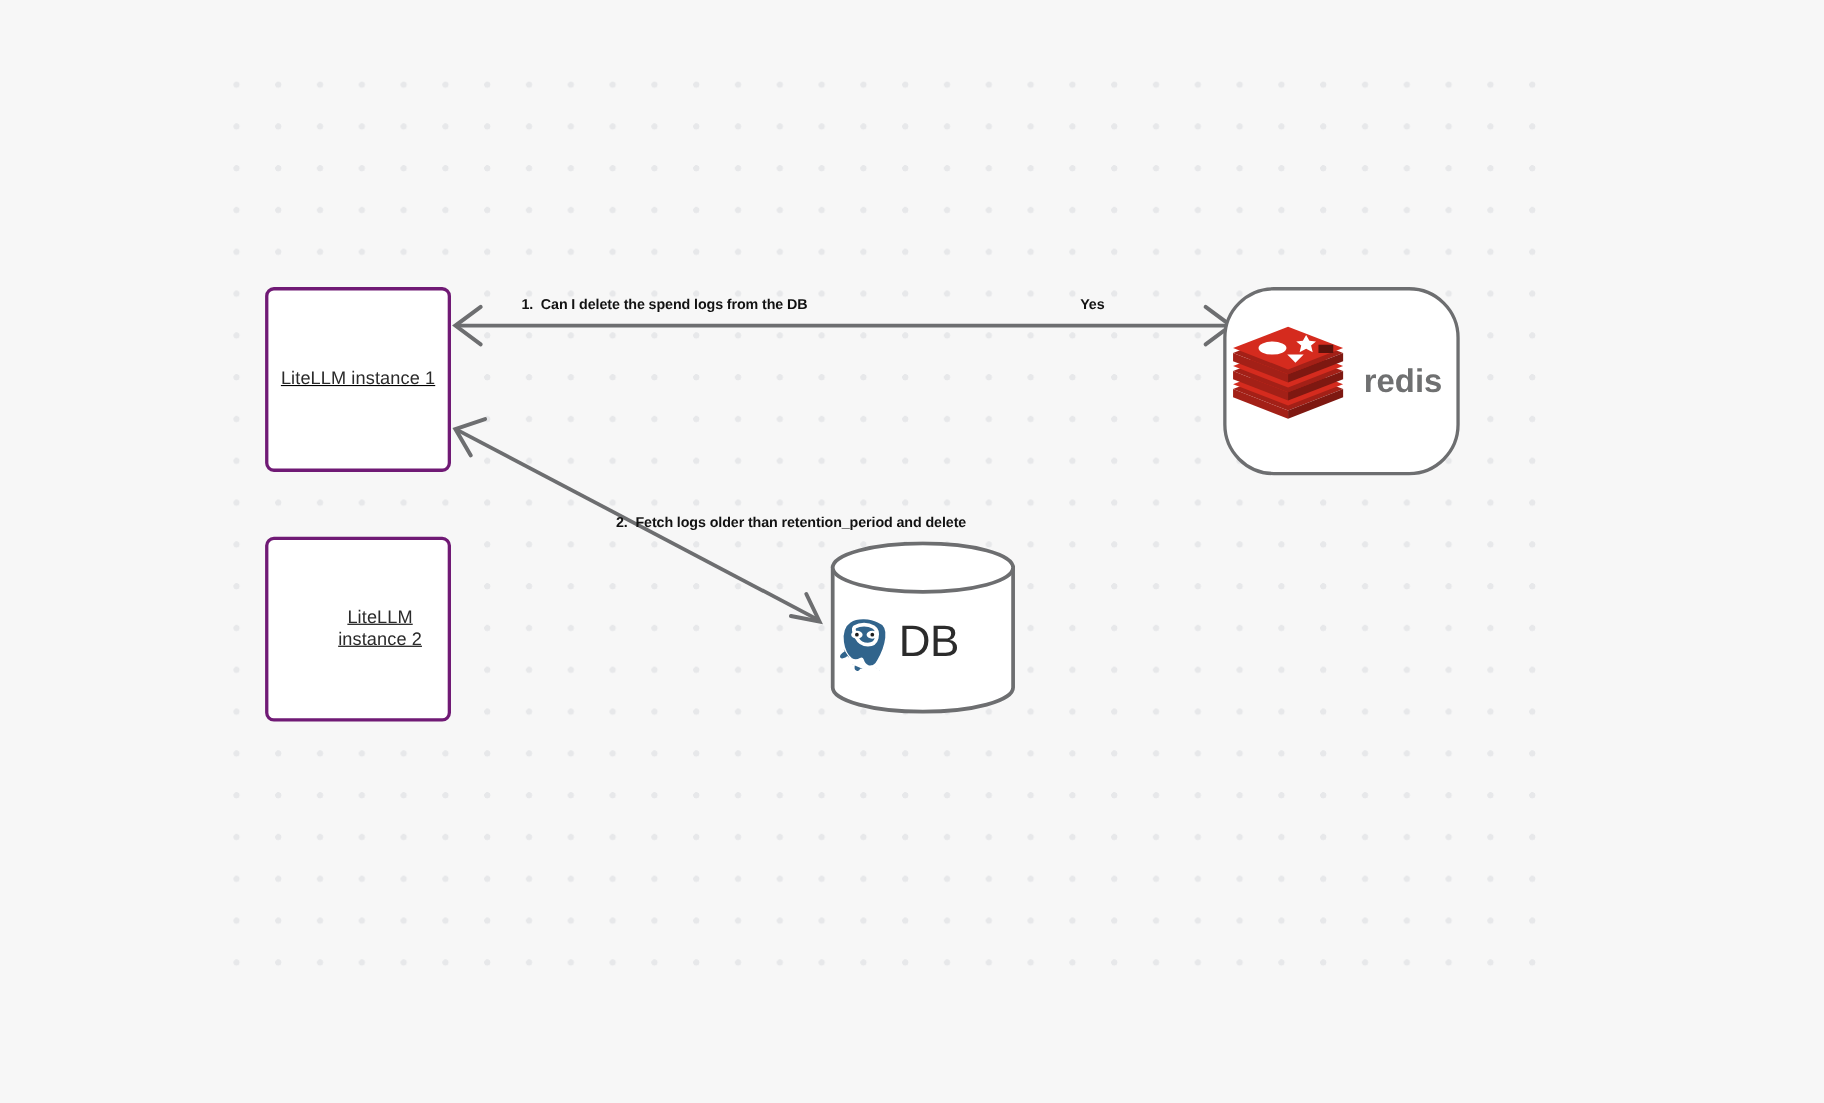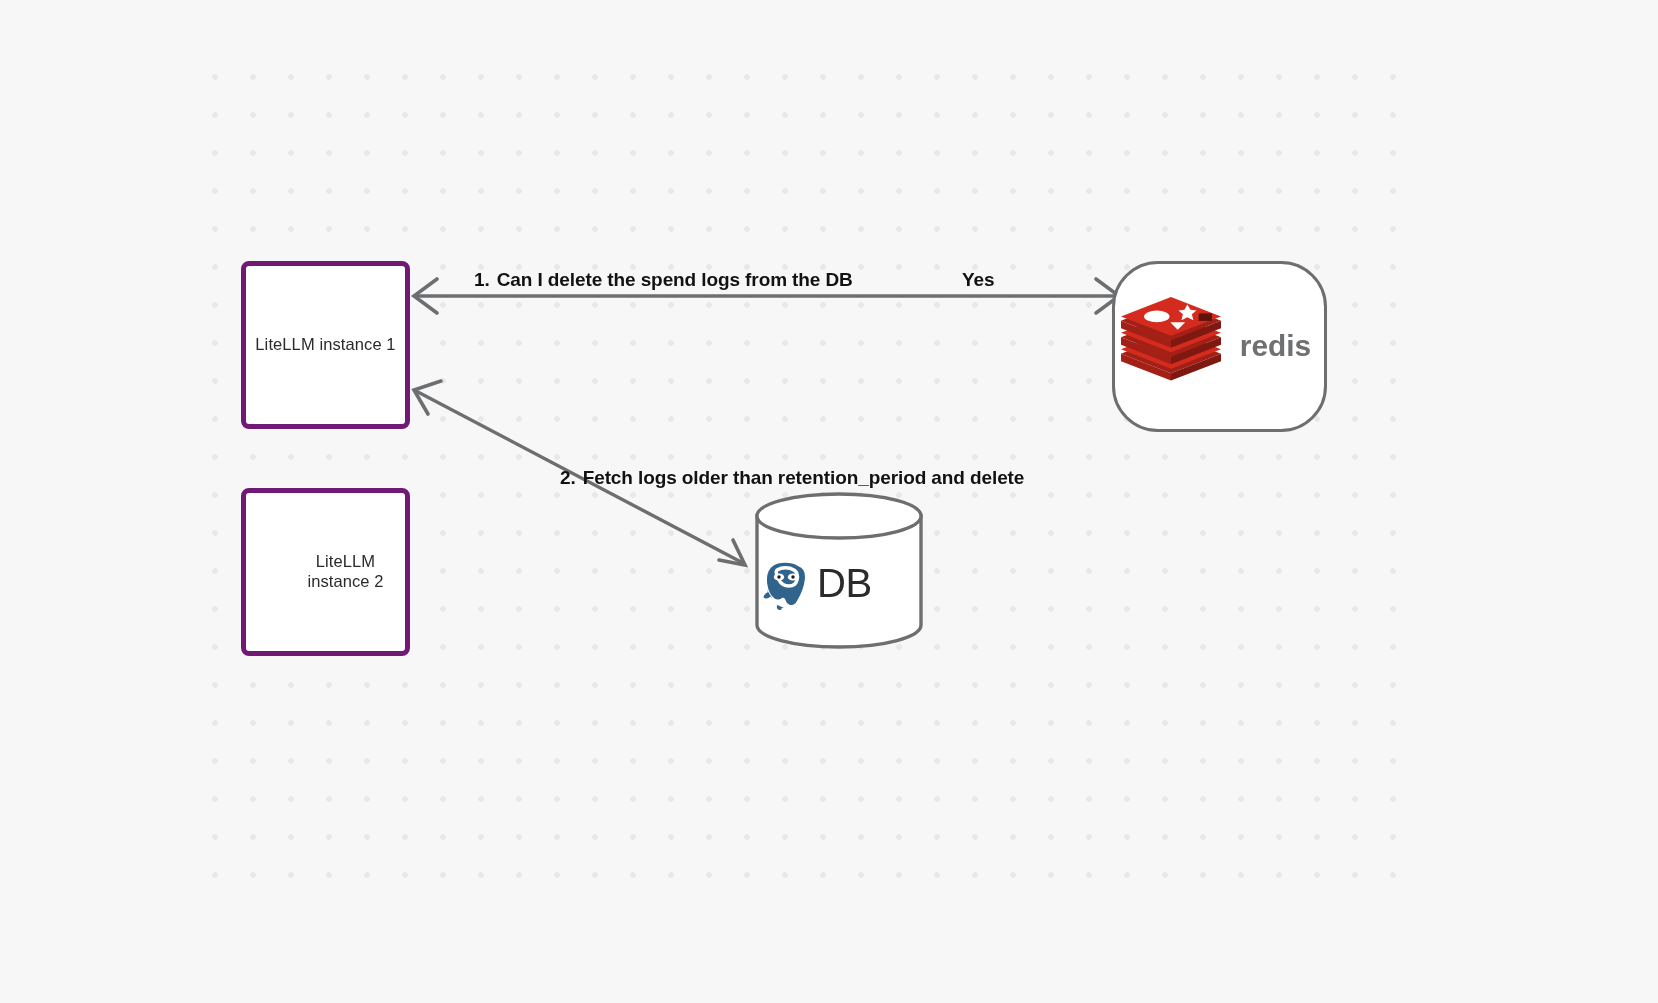--- a/index.html
+++ b/index.html
@@ -27,26 +27,27 @@
     background-image: radial-gradient(circle at 3px 3px, #e7e8ea 2.6px, rgba(231,232,234,0) 3.1px);
     background-size: 38px 38px;
     background-position: 0 0;
     pointer-events: none;
   }
 
   
   .node-box {
     position: absolute;
     background: #ffffff;
-    border: 5px solid #701a75;
+    border: 3px solid #701a75;
     border-radius: 8px;
     box-sizing: border-box;
     display: flex;
     align-items: center;
     justify-content: center;
+    text-decoration: underline;
   }
   .node-box-label {
     font-size: 16.5px;
     color: #2b2b2b;
     font-family: "Liberation Sans", sans-serif;
     letter-spacing: 0.1px;
     line-height: 1.2;
     text-align: center;
   }
 
@@ -96,27 +97,27 @@
     font-family: "Liberation Sans", sans-serif;
     letter-spacing: -0.5px;
   }
 
   
   .edge-label {
     position: absolute;
     font-family: "Liberation Sans", sans-serif;
     font-weight: bold;
     color: #121212;
-    font-size: 19px;
+    font-size: 13px;
     white-space: nowrap;
     letter-spacing: -0.1px;
   }
   #label-step-1 { left: 474px; top: 269px; }
   #label-step-1 .step-num { margin-right: 7px; }
-  #label-yes { left: 962px; top: 269px; }
+  #label-yes { left: 982px; top: 269px; }
   #label-step-2 { left: 560px; top: 435px; margin-top: 32px; }
   #label-step-2 .step-num { margin-right: 7px; }
 
   svg.edges {
     position: absolute;
     left: 0;
     top: 0;
     width: 1658px;
     height: 1003px;
     pointer-events: none;

